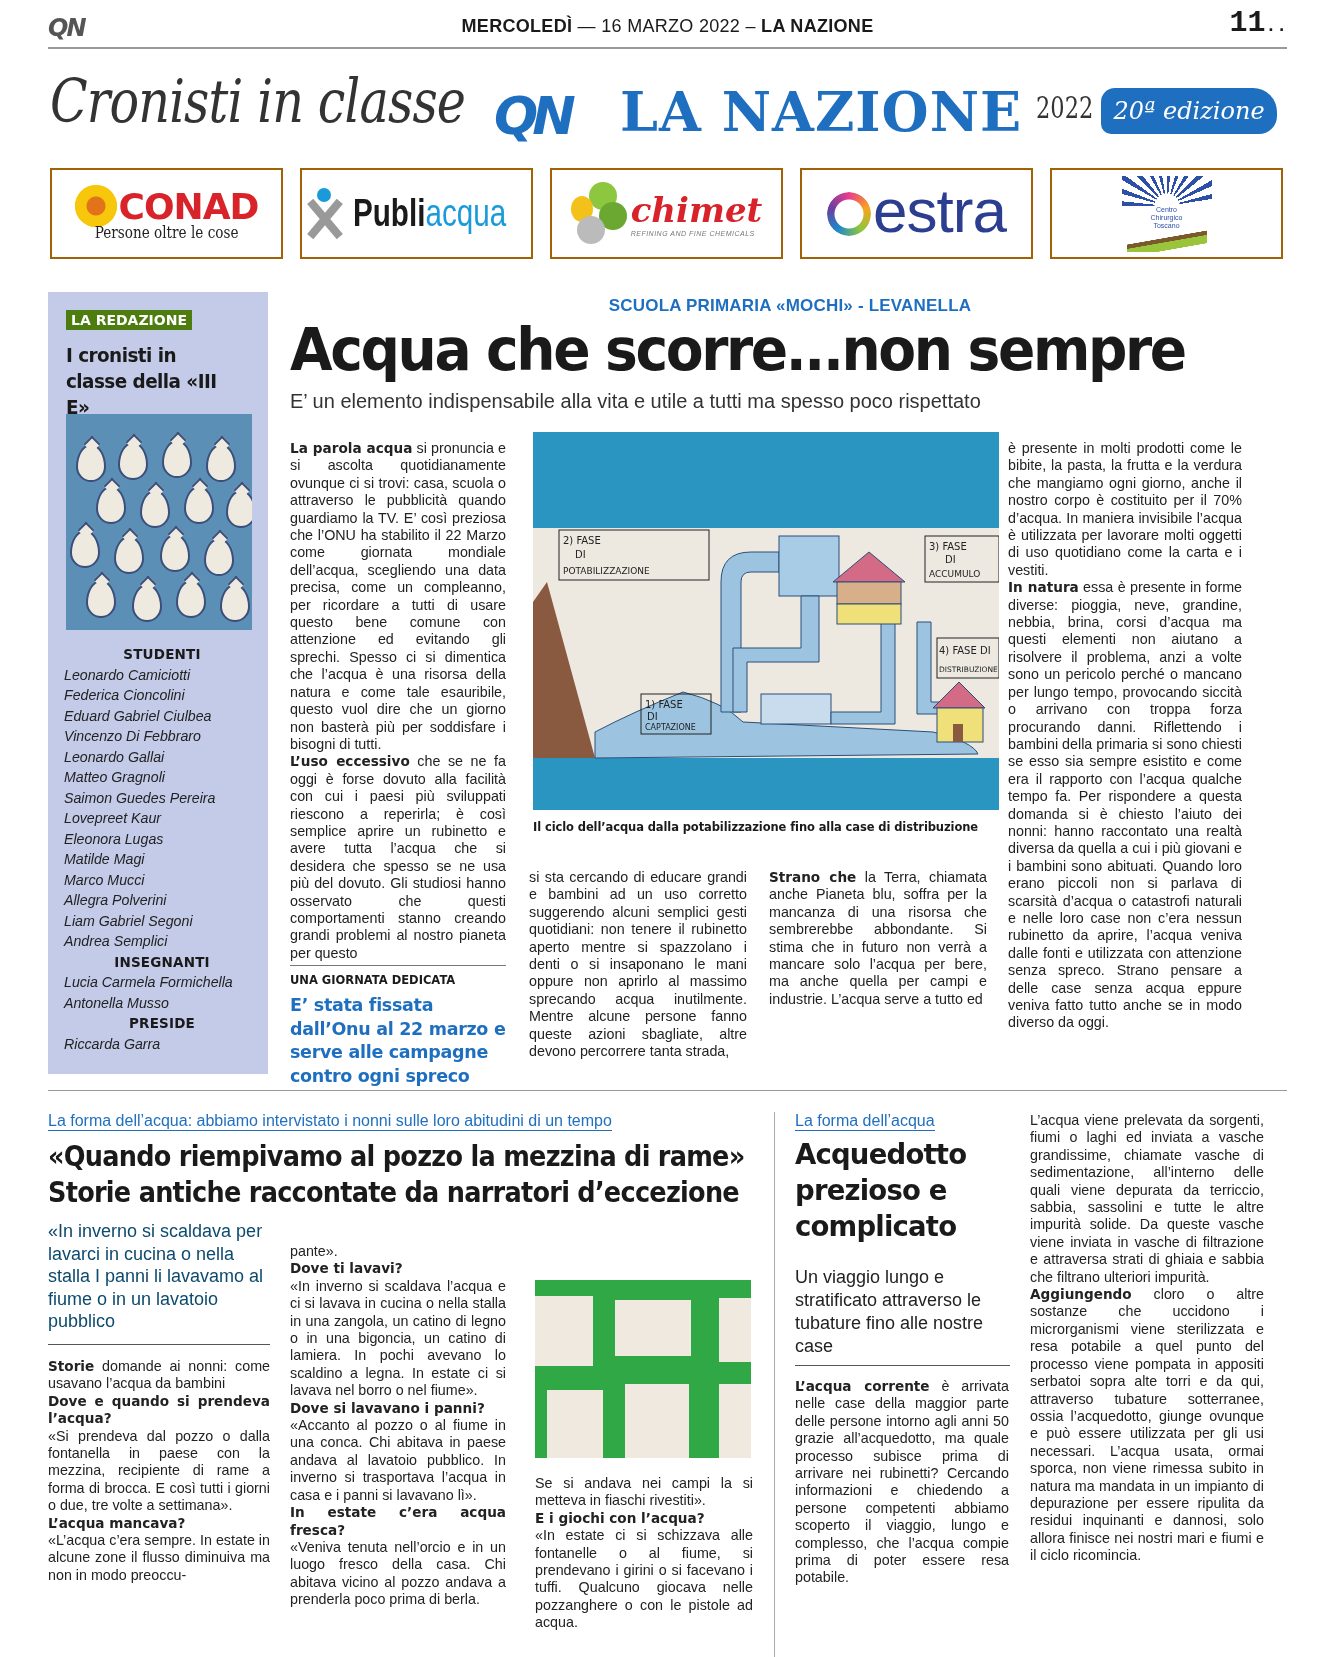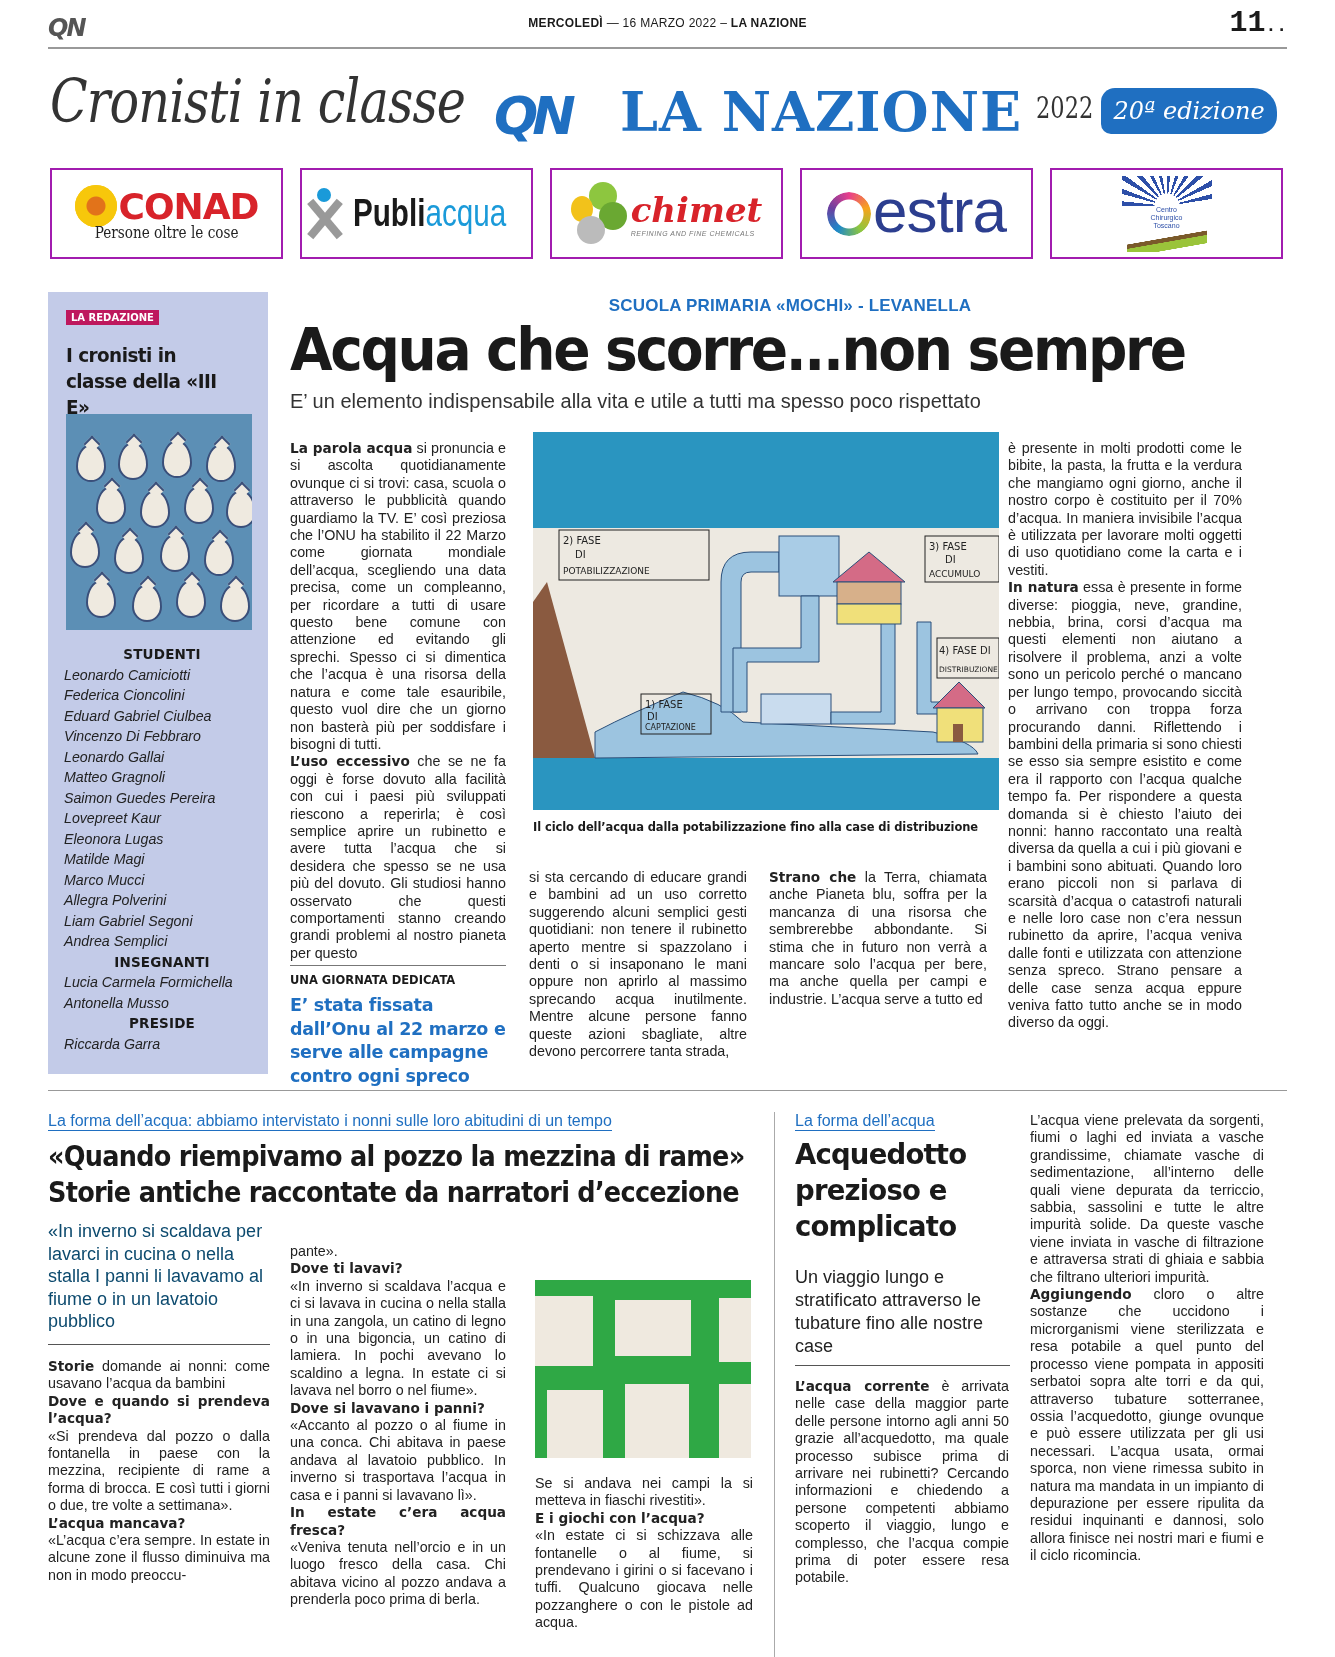--- a/index.html
+++ b/index.html
@@ -2,35 +2,35 @@
 <html><head>
 <meta charset="utf-8">
 <style>
   * { box-sizing: border-box; margin: 0; padding: 0; }
   html, body { width: 1335px; height: 1657px; background: #fff; overflow: hidden; }
   body { position: relative; font-family: "Liberation Sans", sans-serif; color: #1a1a1a; }
   .abs { position: absolute; }
 
   
   .qn-logo-small { left: 48px; top: 14px; width: 52px; height: 26px; font-family: "DejaVu Sans", sans-serif; font-weight: 900; font-size: 24px; color: #555; letter-spacing: -2px; font-style: italic; }
-  .dateline { left: 0; width: 1335px; top: 16px; text-align: center; font-size: 12px; letter-spacing: 0.3px; }
+  .dateline { left: 0; width: 1335px; top: 16px; text-align: center; font-size: 18px; letter-spacing: 0.3px; }
   .dateline b { font-weight: 700; }
   .pagenum { right: 48px; top: 6px; font-size: 30px; font-weight: 900; font-family: Liberation Mono, monospace; }
   .pagenum small { font-size: 18px; }
   .topline { left: 48px; width: 1239px; top: 47px; height: 2px; background: #999; }
 
   
   .cronisti { left: 50px; top: 66px; font-family: "DejaVu Serif", serif; font-size: 60px; color: #333; font-style: italic; letter-spacing: -1px; transform: scaleX(0.82); transform-origin: left; }
   .qn-big { left: 494px; top: 86px; font-family: "DejaVu Sans", sans-serif; font-size: 52px; font-weight: 900; color: #1f6fc1; font-style: italic; letter-spacing: -6px; }
   .lanazione { left: 620px; top: 80px; font-family: "DejaVu Serif", serif; font-size: 54px; font-weight: 900; color: #1f6fc1; letter-spacing: 1px; }
   .year { left: 1036px; top: 90px; font-family: "DejaVu Serif", serif; font-size: 30px; color: #333; transform: scaleX(0.75); transform-origin: left; }
   .edition { left: 1101px; top: 88px; width: 176px; height: 46px; background: #1f6fc1; color: #fff; border-radius: 14px 24px 18px 10px; font-family: "DejaVu Serif", serif; font-size: 24px; text-align: center; line-height: 46px; font-style: italic; }
 
   
-  .sponsor { top: 168px; width: 233px; height: 91px; border: 2px solid #a21caf; background: #fff; display: flex; align-items: center; justify-content: center; flex-direction: column; }
+  .sponsor { top: 168px; width: 233px; height: 91px; border: 2px solid #a16207; background: #fff; display: flex; align-items: center; justify-content: center; flex-direction: column; }
   .sp1 { left: 50px; } .sp2 { left: 300px; padding-left: 16px; } .sp3 { left: 550px; } .sp4 { left: 800px; } .sp5 { left: 1050px; }
   .conad-row { display: flex; align-items: center; gap: 2px; }
   .flower { width: 42px; height: 42px; border-radius: 50%; background: radial-gradient(circle, #e2731a 0 9px, #f7c70b 10px 100%); box-shadow: 0 0 0 2px #f7c70b inset; }
   .conad-name { font-family: "DejaVu Sans", sans-serif; font-weight: 900; font-size: 36px; color: #d8232a; letter-spacing: -1px; }
   .conad-sub { font-family: "DejaVu Serif", serif; font-size: 16px; color: #222; margin-top: -4px; transform: scaleX(0.85); }
   .publi { display: flex; align-items: center; gap: 4px; }
   .publi-fig { width: 50px; height: 52px; position: relative; }
   .publi-fig .head { position: absolute; left: 18px; top: 0; width: 14px; height: 14px; border-radius: 50%; background: #1a9ad9; }
   .publi-fig .x1, .publi-fig .x2 { position: absolute; left: 22px; top: 8px; width: 8px; height: 46px; background: #999; }
   .publi-fig .x1 { transform: rotate(40deg); } .publi-fig .x2 { transform: rotate(-40deg); }
@@ -44,21 +44,21 @@
   .estra { display: flex; align-items: center; gap: 2px; }
   .estra-ring { width: 44px; height: 44px; border-radius: 50%; border: 7px solid transparent; background: conic-gradient(#e83e8c, #f7a41d, #8dc63f, #1e88c9, #6a3fa0, #e83e8c) border-box; -webkit-mask: radial-gradient(circle, transparent 14px, #000 15px); mask: radial-gradient(circle, transparent 14px, #000 15px); }
   .estra-name { font-family: "Liberation Sans", sans-serif; font-size: 62px; color: #2c3e8f; letter-spacing: -1px; line-height: 1; margin-top: -6px; }
   .cct { display: flex; flex-direction: column; align-items: center; }
   .cct-rays { width: 90px; height: 30px; background: repeating-conic-gradient(from -60deg at 50% 100%, #2d4fa8 0 6deg, transparent 6deg 15deg); -webkit-mask: radial-gradient(circle at 50% 100%, transparent 12px, #000 13px); }
   .cct-txt { font-size: 7px; color: #2d4fa8; text-align: center; line-height: 8px; }
   .cct-hills { width: 80px; height: 22px; background: linear-gradient(170deg, transparent 40%, #7a5a2a 41% 52%, #9ac43a 53% 75%, transparent 76%); }
 
   
   .sidebar { left: 48px; top: 292px; width: 220px; height: 782px; background: #c3cbe8; }
-  .red-tag { position: absolute; left: 18px; top: 18px; background: #be185d; color: #fff; font-weight: 700; font-size: 10px; padding: 2px 5px; font-family: "DejaVu Sans", sans-serif; }
+  .red-tag { position: absolute; left: 18px; top: 18px; background: #4d7c0f; color: #fff; font-weight: 700; font-size: 14px; padding: 2px 5px; font-family: "DejaVu Sans", sans-serif; }
   .sb-title { position: absolute; left: 18px; top: 50px; width: 190px; font-weight: 900; font-size: 20px; line-height: 26px; font-family: "DejaVu Sans", sans-serif; letter-spacing: -0.6px; transform: scaleX(0.92); transform-origin: left; }
   .sb-photo { position: absolute; left: 18px; top: 122px; width: 186px; height: 216px; background: #5c8fb5; overflow: hidden; }
   .drop { position: absolute; width: 30px; height: 38px; background: #efeae0; border: 2px solid #3a4f7a; border-radius: 50% 50% 50% 50% / 60% 60% 40% 40%; }
   .drop::before { content: ""; position: absolute; left: 8px; top: -8px; width: 10px; height: 10px; background: #efeae0; border-left: 2px solid #3a4f7a; border-top: 2px solid #3a4f7a; transform: rotate(45deg); }
   .sb-names { position: absolute; left: 16px; top: 352px; width: 196px; font-size: 14.2px; line-height: 20.5px; }
   .sb-head { text-align: center; font-weight: 900; font-family: "DejaVu Sans", sans-serif; font-size: 13.5px; letter-spacing: 0.2px; }
   .sb-name { font-style: italic; color: #222; }
 
   
   .kicker { left: 290px; width: 1000px; top: 296px; text-align: center; color: #1f6fc1; font-weight: 700; font-size: 17px; font-family: "Liberation Sans", sans-serif; letter-spacing: 0.2px; }

